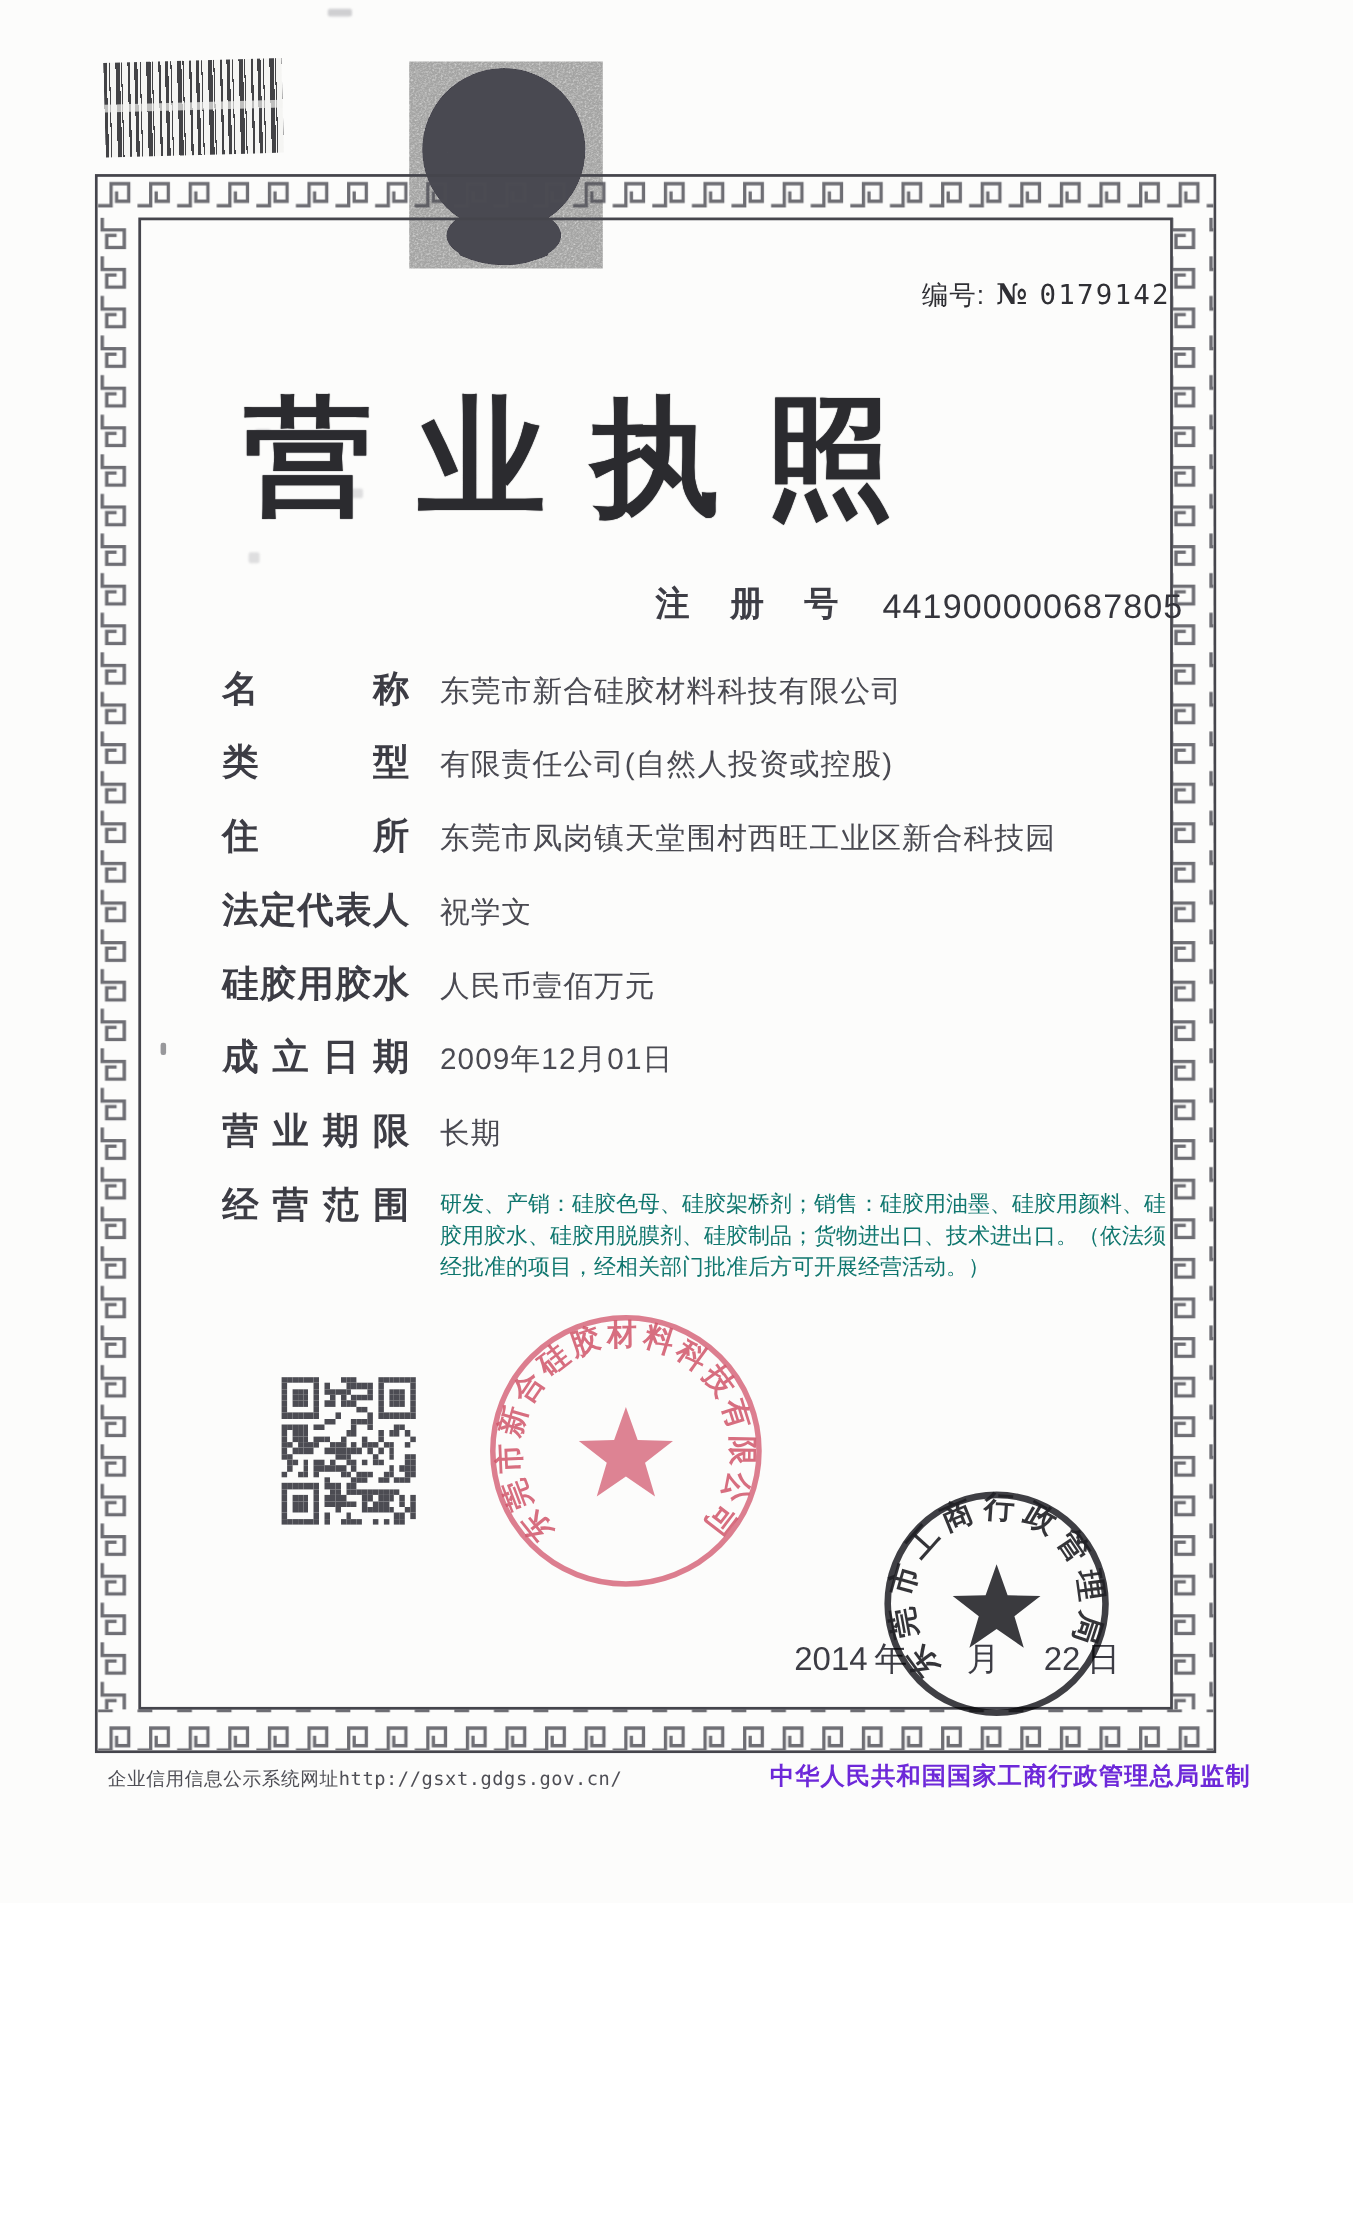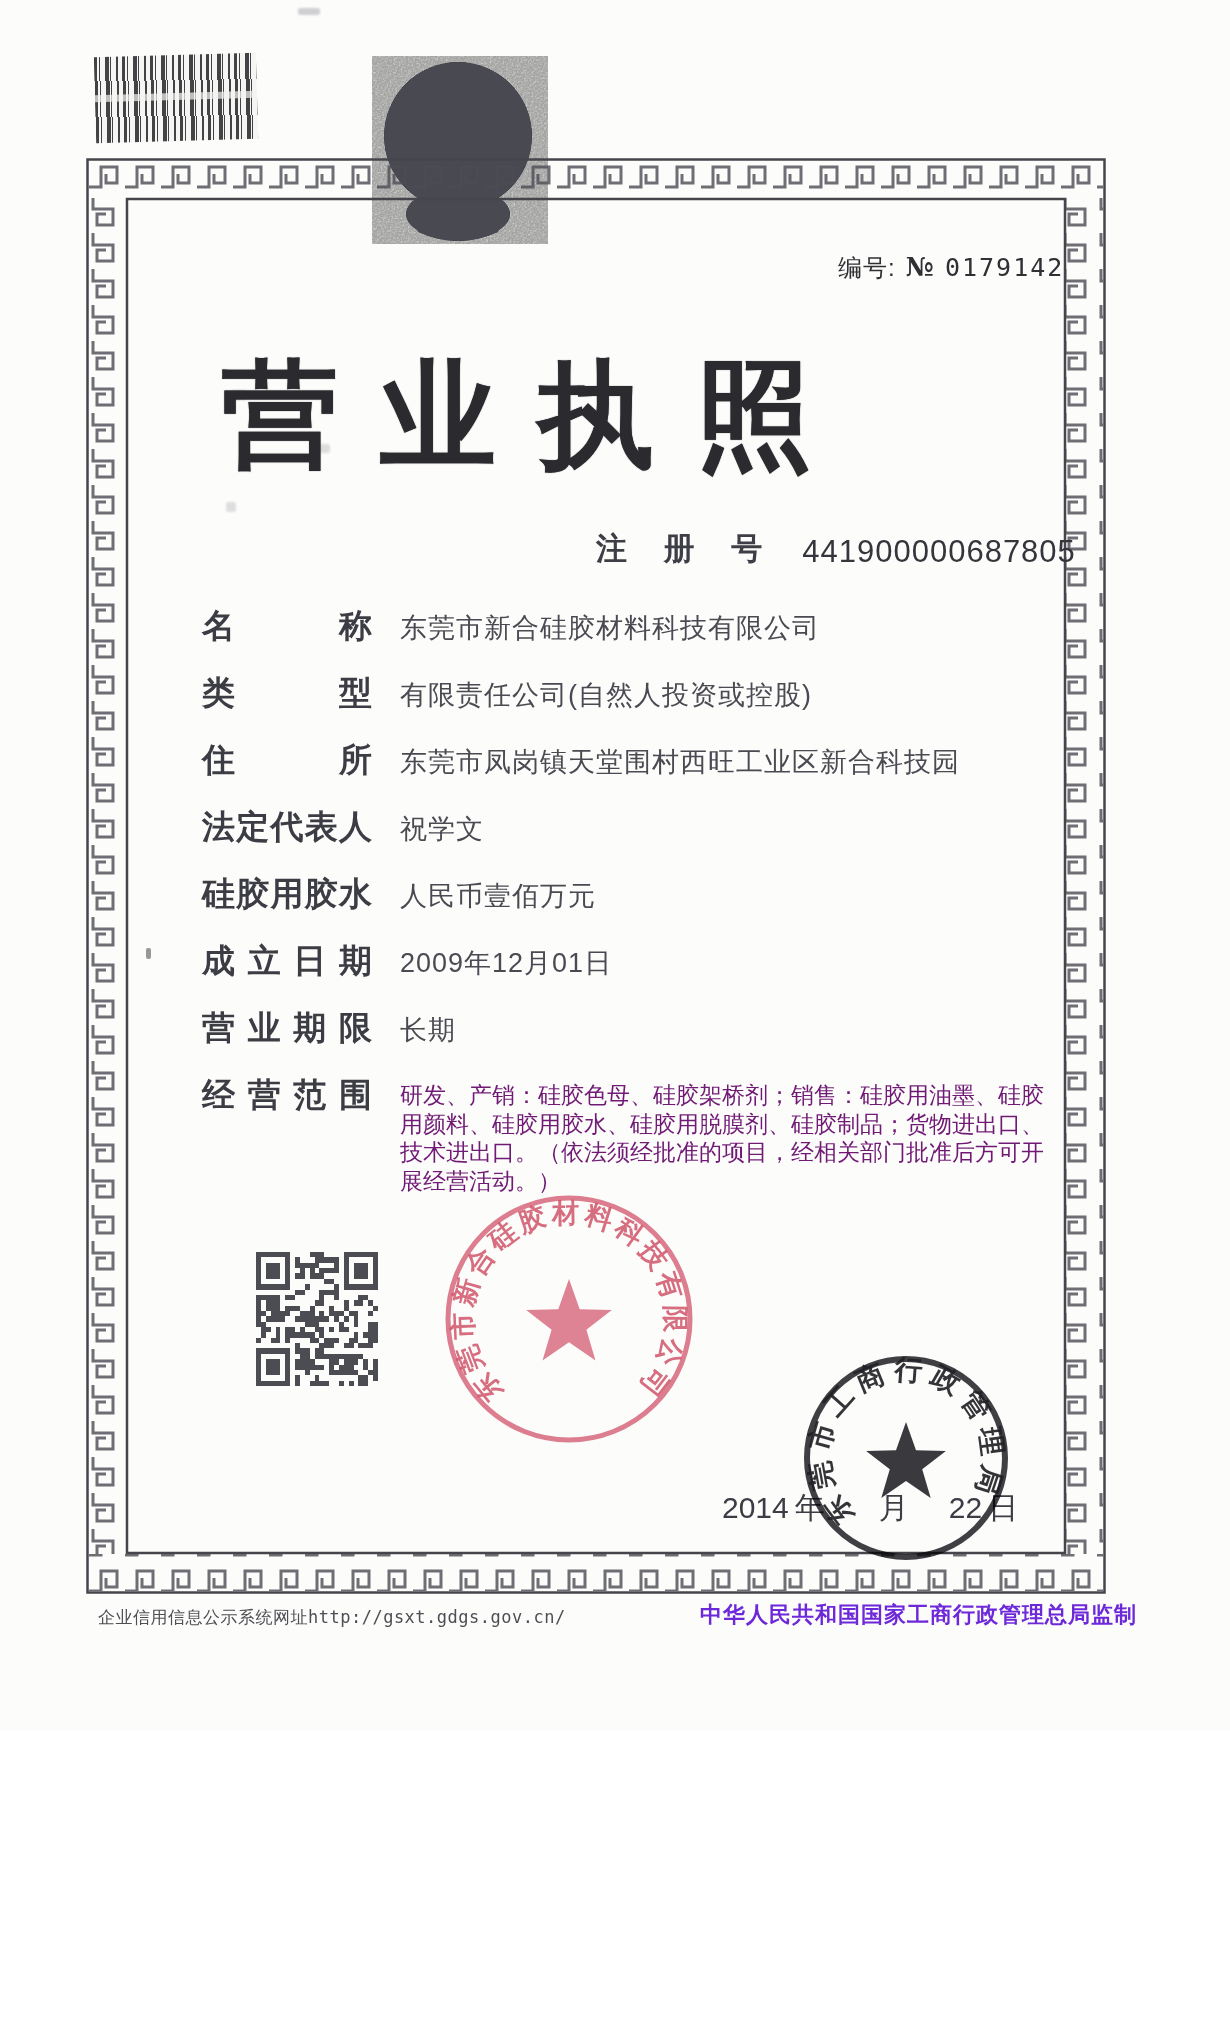--- a/index.html
+++ b/index.html
@@ -31,21 +31,21 @@
   .regline{position:absolute;left:596px;top:528px;display:flex;align-items:flex-end;gap:26px;color:#3e3e46;}
   .regline .reglabel{font-size:31px;letter-spacing:14px;font-weight:600;}
   .regline .regno{font-size:31px;letter-spacing:1px;color:#35353c;}
 
   
   .rows{position:absolute;left:202px;top:606px;width:880px;}
   .frow{display:flex;align-items:flex-start;margin-bottom:25px;}
   .flabel{width:170px;min-width:170px;font-size:33px;font-weight:600;color:#3c3c44;
     text-align:justify;text-align-last:justify;line-height:39px;}
   .fvalue{margin-left:28px;font-size:27px;color:#4a4a52;line-height:39px;padding-top:3px;letter-spacing:1px;}
-  .frow.scope .fvalue{font-size:23px;line-height:28.5px;width:662px;letter-spacing:0;padding-top:6px;color:#701a75;}
+  .frow.scope .fvalue{font-size:20px;line-height:28.5px;width:662px;letter-spacing:0;padding-top:6px;color:#0f766e;}
 
   
   .registrar{position:absolute;left:596px;top:1420px;font-size:31px;font-weight:600;letter-spacing:17px;color:#3c3c44;white-space:nowrap;}
   .dateline{position:absolute;left:722px;top:1488px;font-size:30px;color:#3c3c44;white-space:nowrap;}
   .dateline span{margin-right:6px;margin-top:28px;}
   .dateline .gap1{display:inline-block;width:42px;}
   .dateline .gap2{display:inline-block;width:28px;}
 
   
   .footer-left{position:absolute;left:98px;top:1606px;font-size:17px;color:#4e4e55;font-family:"DejaVu Sans Mono", monospace;letter-spacing:.5px;}

